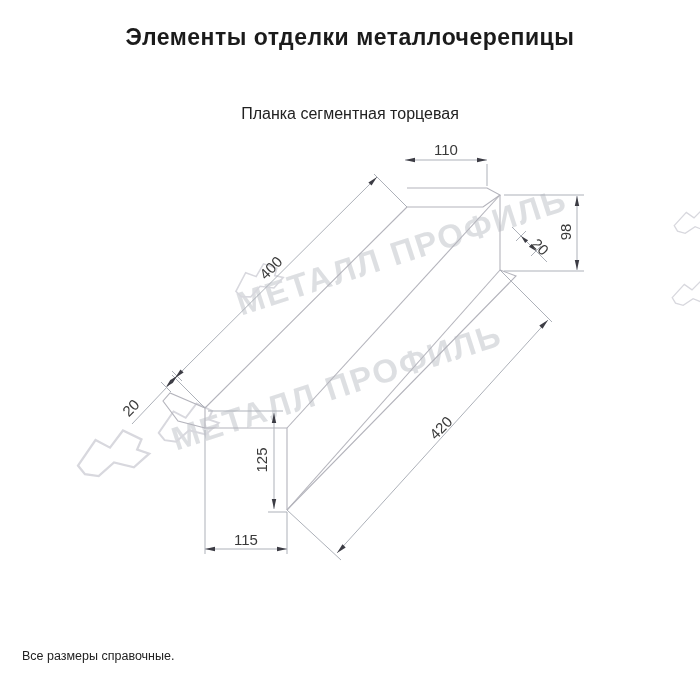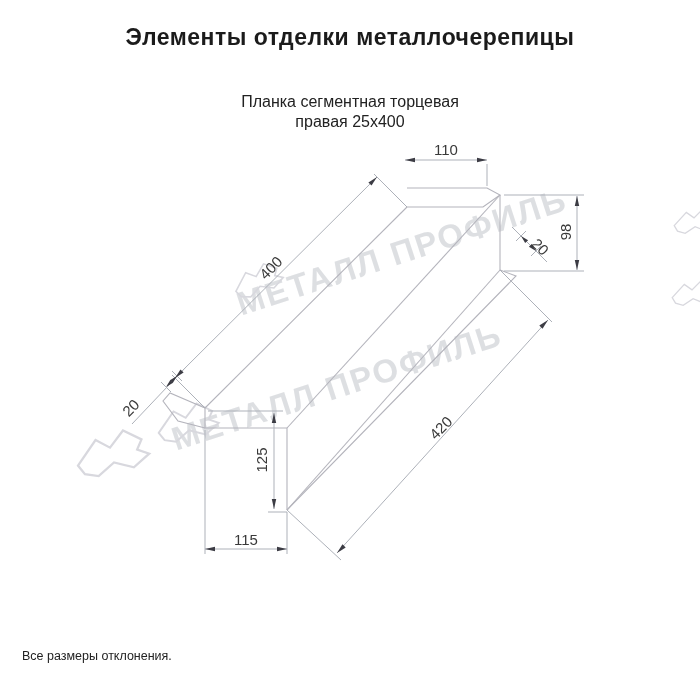--- a/index.html
+++ b/index.html
@@ -5,21 +5,21 @@
   html,body{margin:0;padding:0;}
   body{
     width:700px;height:700px;position:relative;background:#ffffff;
     font-family:"Liberation Sans", sans-serif;overflow:hidden;
   }
   .page-title{
     position:absolute;top:24px;left:0;width:700px;text-align:center;
     font-size:23px;font-weight:bold;color:#1b1b1b;letter-spacing:.5px;
   }
   .subtitle{
-    position:absolute;top:92px;left:0;width:700px;text-align:center;
+    position:absolute;top:104px;left:0;width:700px;text-align:center;
     font-size:16px;color:#222;line-height:20px;
   }
   .drawing-wrap{position:absolute;left:0;top:0;width:700px;height:700px;}
   .footer{
     position:absolute;left:22px;top:648px;font-size:12.5px;color:#222;line-height:17px;
   }
   svg text.dim{
     font-family:"Liberation Sans", sans-serif;font-size:15px;fill:#3a3a3a;
   }
   svg text.wm{
@@ -27,21 +27,20 @@
     fill:#9298a2;opacity:.30;letter-spacing:2px;
   }
 </style>
 </head>
 <body>
 
 <div class="page-title">Элементы отделки металлочерепицы</div>
 
 <div class="subtitle">
   <div>Планка сегментная торцевая</div>
-  <div>правая 25х400</div>
 </div>
 
 <div class="drawing-wrap">
 <svg width="700" height="700" viewBox="0 0 700 700">
   <defs>
     <path id="cloudshape" d="M2,16 L13,4 L20,9 L28,1 L37,7 L34,12 L40,15 L31,21 L21,17 L12,23 L5,21 Z"></path>
   </defs>
 
   <g>
     <text class="wm" x="402" y="263" text-anchor="middle" transform="rotate(-18 402 252)">МЕТАЛЛ ПРОФИЛЬ</text>
@@ -126,14 +125,14 @@
     <text class="dim" x="441" y="433" text-anchor="middle" transform="rotate(-45 441 428)">420</text>
     <text class="dim" x="262" y="465" text-anchor="middle" transform="rotate(-90 262 460)">125</text>
     <text class="dim" x="246" y="545" text-anchor="middle">115</text>
     <text class="dim" x="540" y="252" text-anchor="middle" transform="rotate(45 540 247)">20</text>
     <text class="dim" x="131" y="413" text-anchor="middle" transform="rotate(-45 131 408)">20</text>
   </g>
 </svg>
 </div>
 
 <div class="footer">
-  <div>Все размеры отклонения.</div>
+  <div>Все размеры справочные.</div>
 </div>
 
 </body></html>

